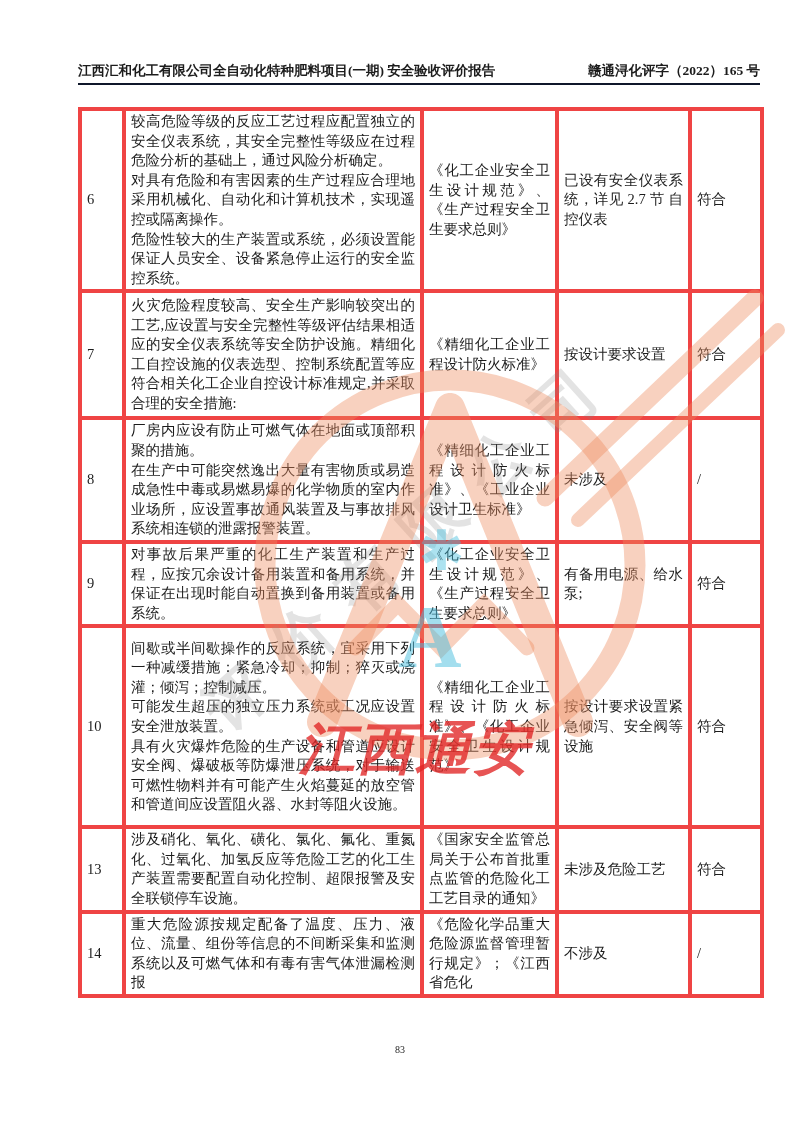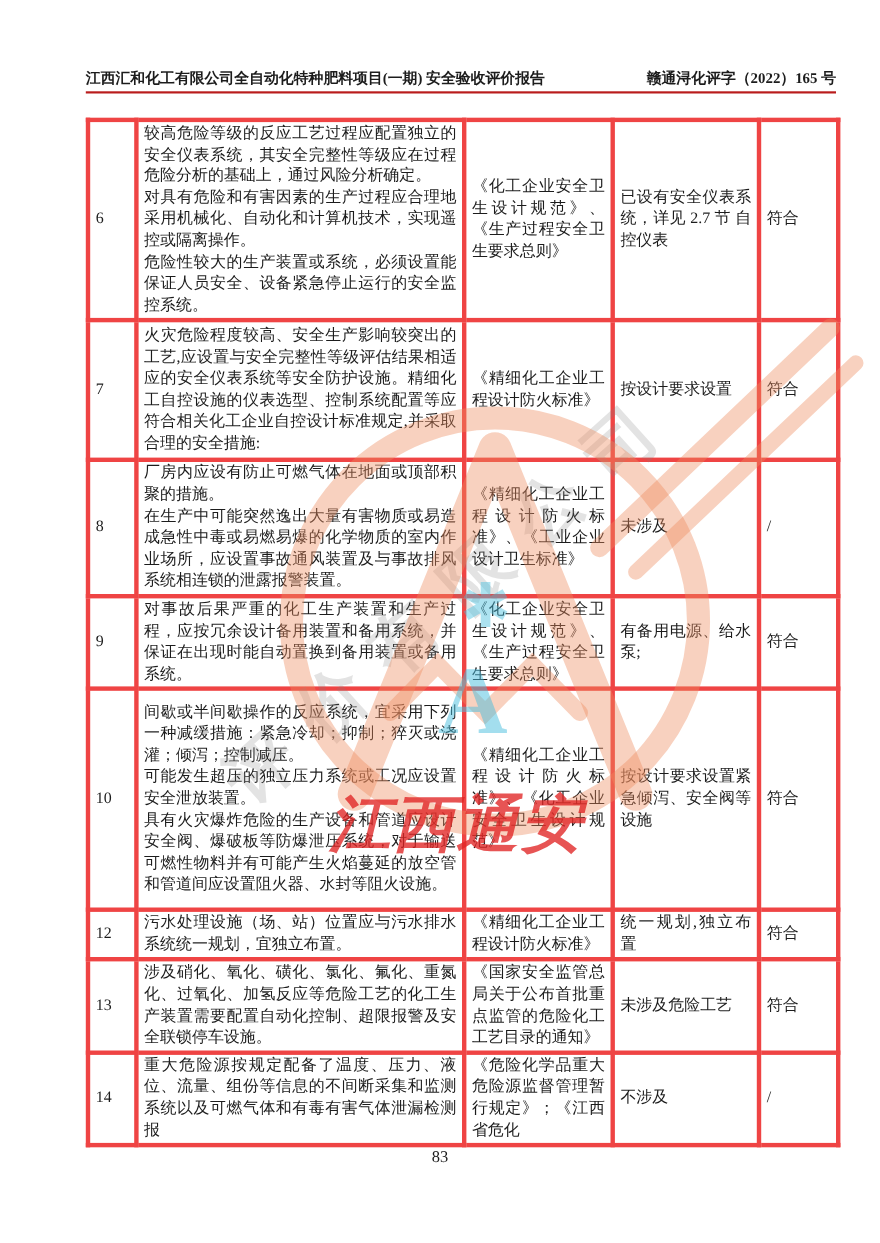--- a/index.html
+++ b/index.html
@@ -5,21 +5,21 @@
   html,body{margin:0;padding:0;}
   body{
     width:800px;height:1130px;position:relative;overflow:hidden;
     background:#ffffff;color:#1c1c1c;
     font-family:"Liberation Serif","DejaVu Serif",serif;
   }
   
   .page-header{
     position:absolute;left:78px;top:62px;width:682px;
     display:flex;justify-content:space-between;align-items:flex-end;
-    border-bottom:2px solid #b91c1c;padding-bottom:3px;
+    border-bottom:2px solid #0f172a;padding-bottom:3px;
     font-weight:bold;font-size:13.5px;white-space:nowrap;
   }
   
   .tbl-wrap{position:absolute;left:78px;top:107px;z-index:1;}
   table.compliance{border-collapse:collapse;table-layout:fixed;width:682px;}
   table.compliance col.c-no{width:44px;}
   table.compliance col.c-req{width:298px;}
   table.compliance col.c-std{width:135px;}
   table.compliance col.c-eval{width:133px;}
   table.compliance col.c-concl{width:72px;}
@@ -29,21 +29,21 @@
     padding:1px 5px;vertical-align:middle;
     text-align:justify;text-justify:inter-ideograph;
     overflow:hidden;
   }
   td.no,td.concl{text-align:center;}
   td.eval{text-align:left;}
   td p{margin:0;}
   
   .page-footer{
     position:absolute;left:0;top:1044px;width:800px;
-    text-align:center;font-size:15px;z-index:1;
+    text-align:center;font-size:10px;z-index:1;
   }
   
   .wm{position:absolute;pointer-events:none;}
   .wm-gray{
     left:55px;top:500px;width:710px;z-index:2;
     text-align:center;
     transform:rotate(-42deg);transform-origin:50% 50%;
     font-size:62px;font-weight:bold;letter-spacing:26px;
     color:rgba(128,128,128,0.22);white-space:nowrap;
   }
@@ -115,29 +115,20 @@
           <td class="no">10</td>
           <td class="req">
             <p>间歇或半间歇操作的反应系统，宜采用下列一种减缓措施：紧急冷却；抑制；猝灭或浇灌；倾泻；控制减压。</p>
             <p>可能发生超压的独立压力系统或工况应设置安全泄放装置。</p>
             <p>具有火灾爆炸危险的生产设备和管道应设计安全阀、爆破板等防爆泄压系统，对于输送可燃性物料并有可能产生火焰蔓延的放空管和管道间应设置阻火器、水封等阻火设施。</p>
           </td>
           <td class="std">《精细化工企业工程设计防火标准》、《化工企业安全卫生设计规范》</td>
           <td class="eval">按设计要求设置紧急倾泻、安全阀等设施</td>
           <td class="concl">符合</td>
         </tr>
-        <tr style="height: 40px;">
-          <td class="no">12</td>
-          <td class="req">
-            <p>污水处理设施（场、站）位置应与污水排水系统统一规划，宜独立布置。</p>
-          </td>
-          <td class="std">《精细化工企业工程设计防火标准》</td>
-          <td class="eval">统一规划,独立布置</td>
-          <td class="concl">符合</td>
-        </tr>
         <tr style="height: 83px;">
           <td class="no">13</td>
           <td class="req">
             <p>涉及硝化、氧化、磺化、氯化、氟化、重氮化、过氧化、加氢反应等危险工艺的化工生产装置需要配置自动化控制、超限报警及安全联锁停车设施。</p>
           </td>
           <td class="std">《国家安全监管总局关于公布首批重点监管的危险化工工艺目录的通知》</td>
           <td class="eval">未涉及危险工艺</td>
           <td class="concl">符合</td>
         </tr>
         <tr style="height: 59px;">

